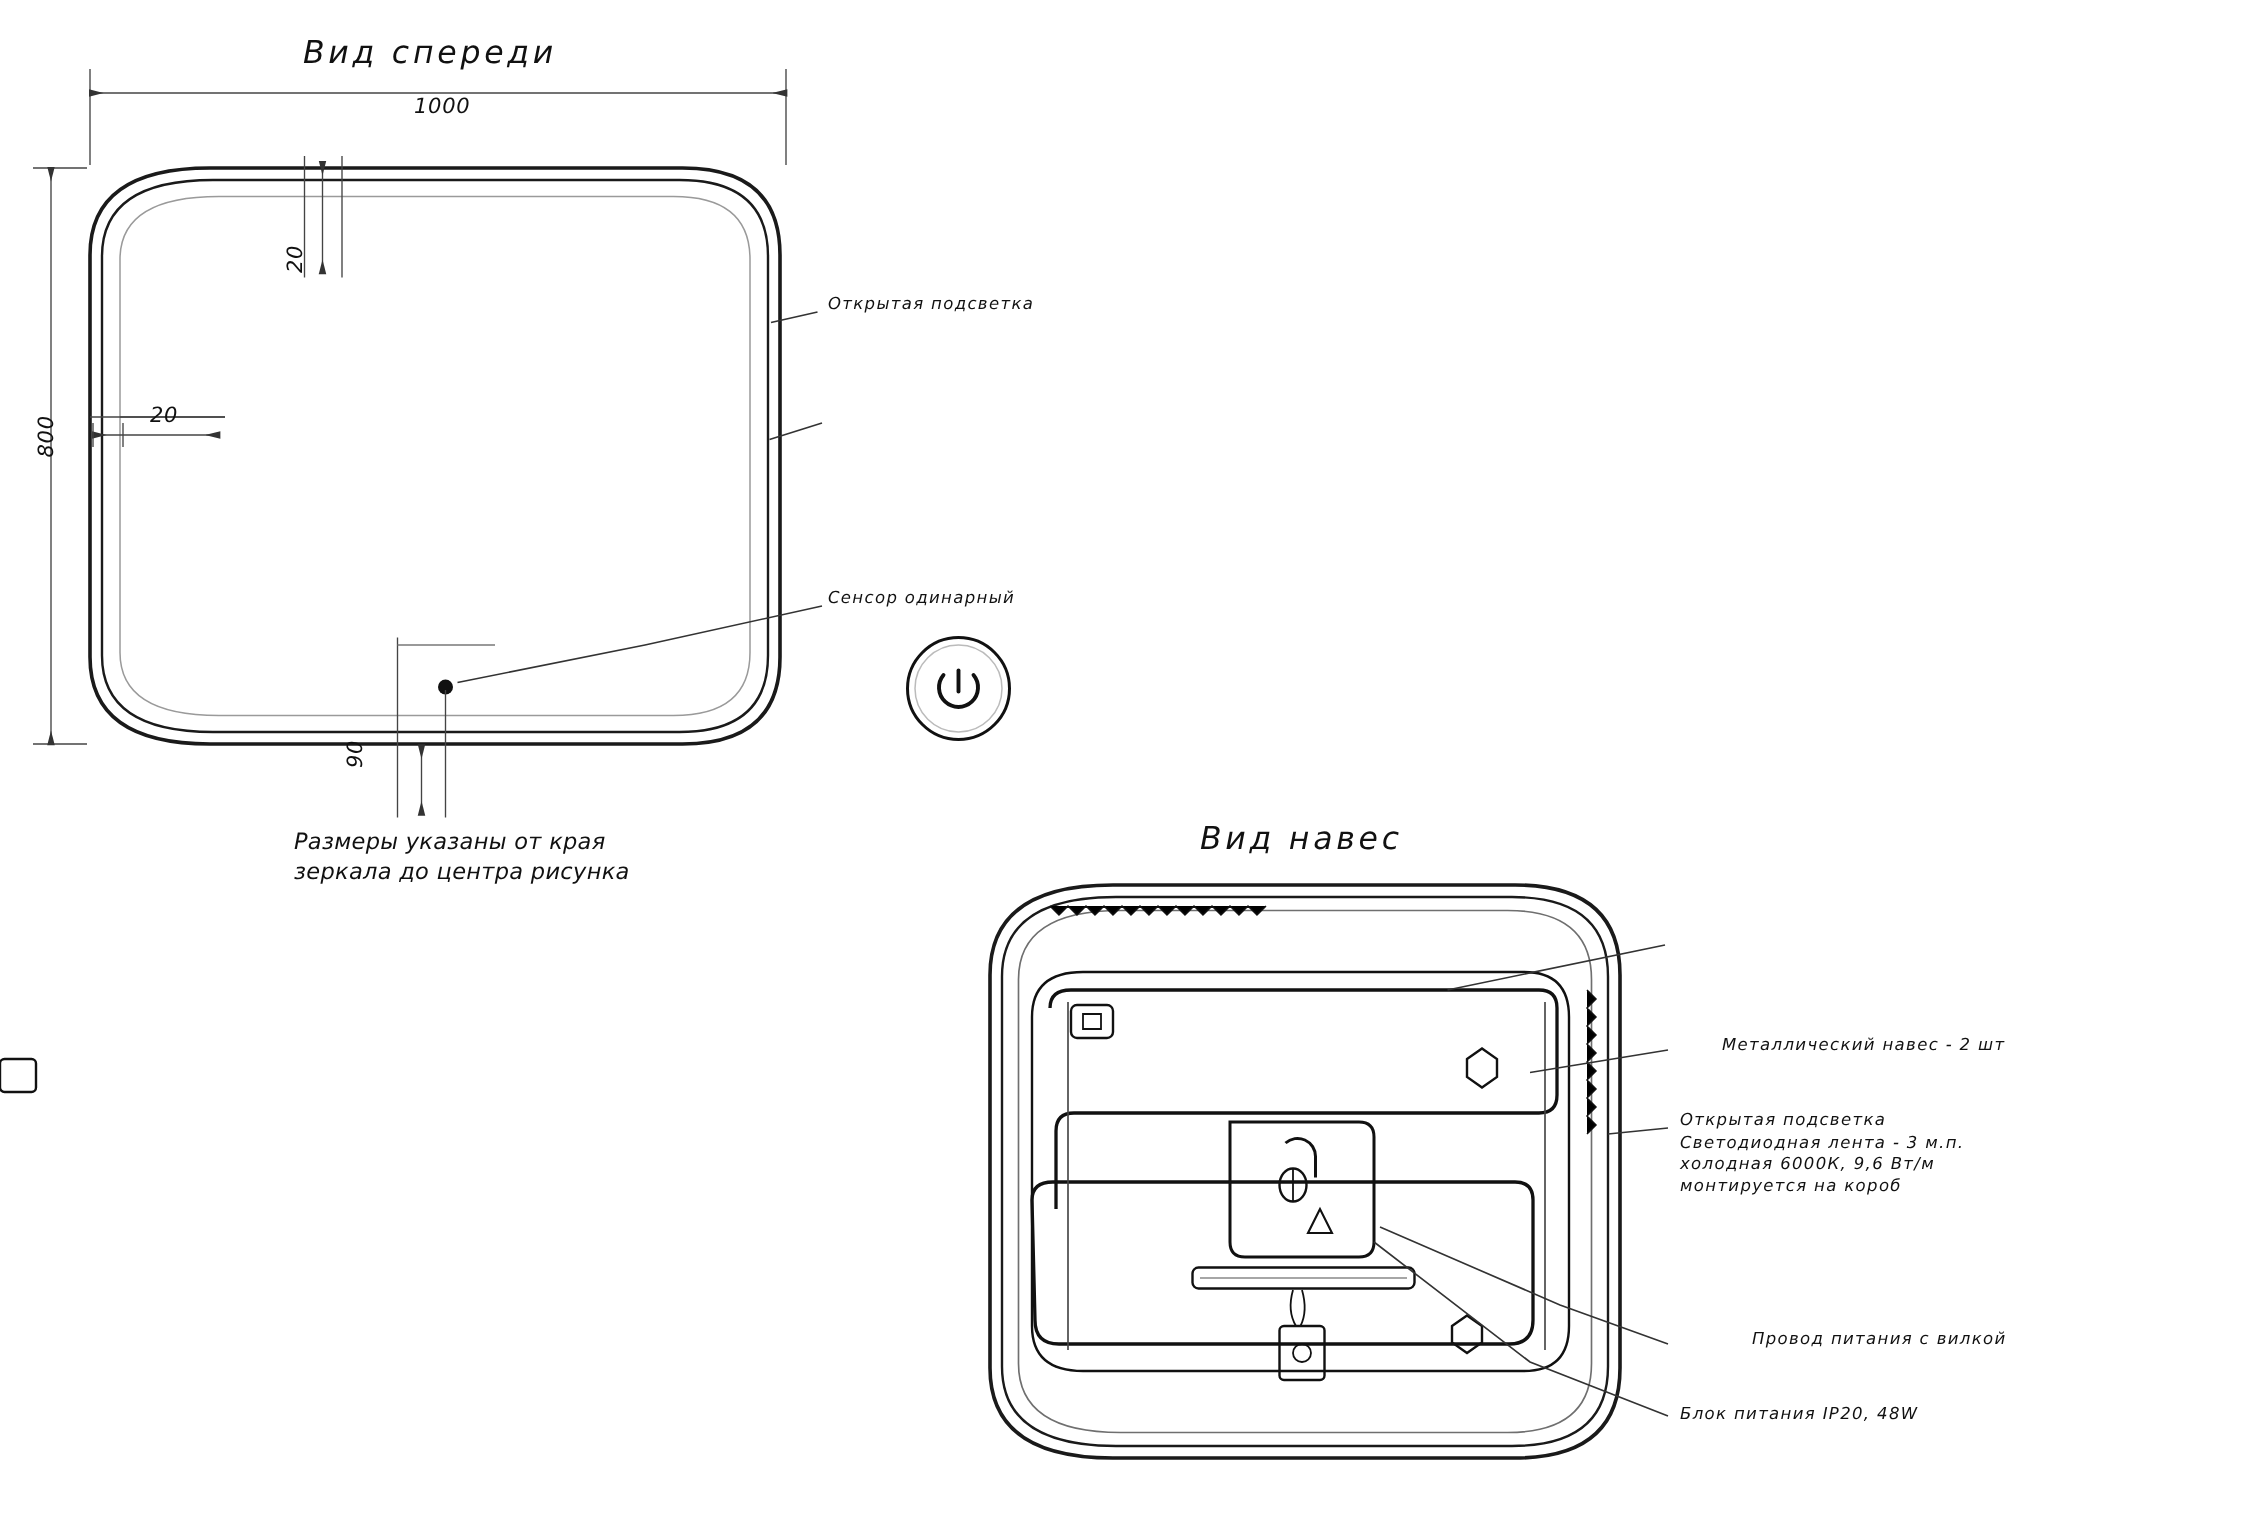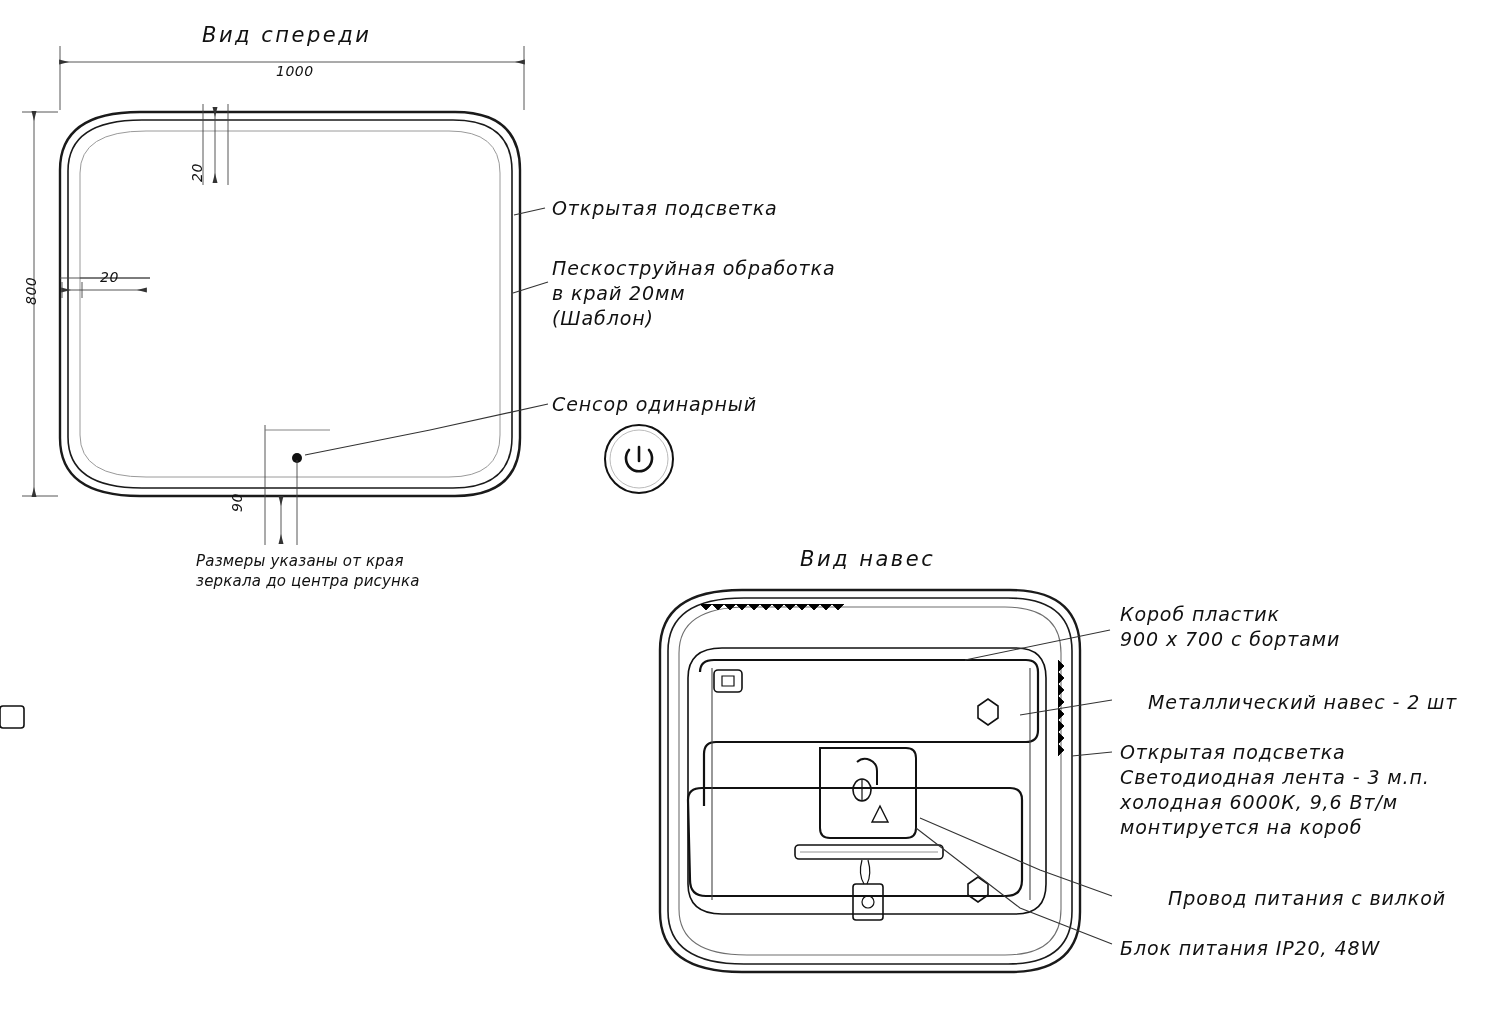--- a/index.html
+++ b/index.html
@@ -28,21 +28,21 @@
     font-style: italic;
     color: #111111;
     white-space: pre;
     line-height: 1.32;
   }
   .view-title {
     font-size: 21px;
     letter-spacing: 2.5px;
   }
   .callout {
-    font-size: 19px;
+    font-size: 11px;
     letter-spacing: 0.9px;
   }
   .dim {
     font-size: 14px;
     letter-spacing: 0.5px;
   }
   .note-small {
     font-size: 15px;
     letter-spacing: 0.2px;
     text-align: center;
@@ -179,30 +179,25 @@
 
   <div class="lbl dim" style="left:100px; top:268px;">20</div>
 
   <div class="lbl dim rot90" style="left:228px; top:512px;">90</div>
 
   <div class="lbl note-small" style="left:196px; top:552px; width:190px; font-style:italic;">Размеры указаны от края
 зеркала до центра рисунка</div>
 
   <div class="lbl callout" style="left:552px; top:196px;">Открытая подсветка</div>
 
-  <div class="lbl callout" style="left:552px; top:256px;">Пескоструйная обработка
-в край 20мм
-(Шаблон)</div>
 
   <div class="lbl callout" style="left:552px; top:392px;">Сенсор одинарный</div>
 
   <div class="lbl view-title" style="left:800px; top:546px;">Вид навес</div>
 
-  <div class="lbl callout" style="left:1120px; top:602px;">Короб пластик
-900 х 700 с бортами</div>
 
   <div class="lbl callout" style="left:1148px; top:690px;">Металлический навес - 2 шт</div>
 
   <div class="lbl callout" style="left:1120px; top:740px;">Открытая подсветка
 Светодиодная лента - 3 м.п.
 холодная 6000К, 9,6 Вт/м
 монтируется на короб</div>
 
   <div class="lbl callout" style="left:1120px; top:886px;margin-left:48px;">Провод питания с вилкой</div>
 

